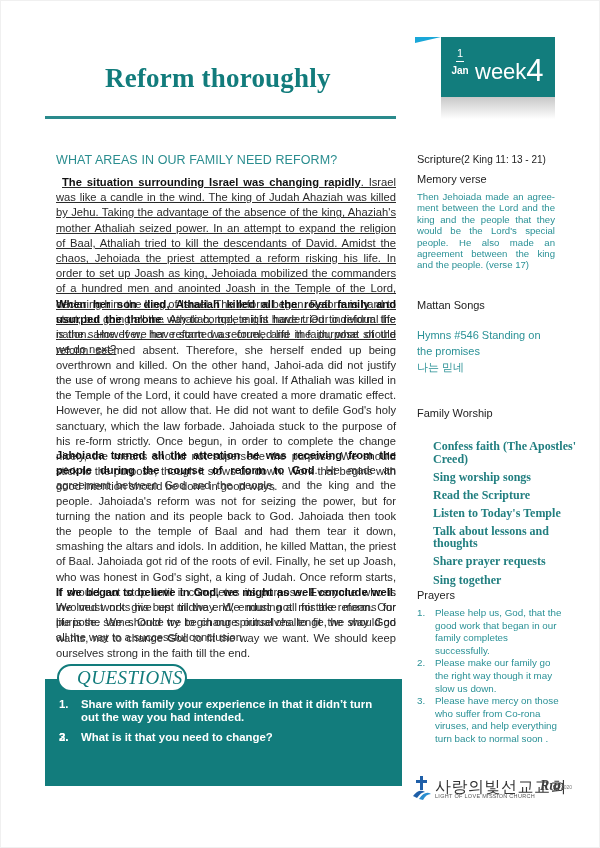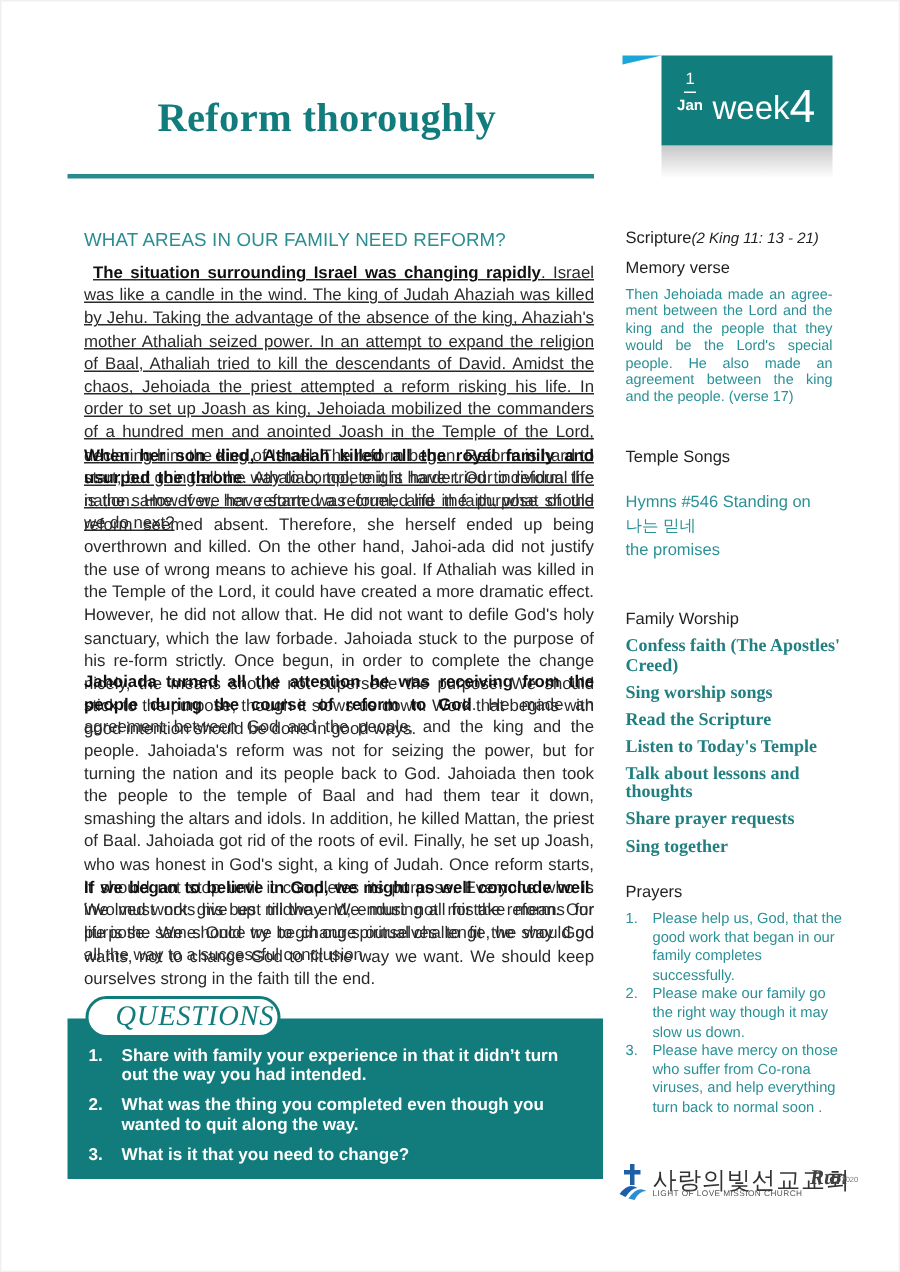--- a/index.html
+++ b/index.html
@@ -41,28 +41,28 @@
            border:2px solid #127c7c; border-radius:14px; box-sizing:border-box; }
   .q-title { position:absolute; left:76px; top:666px; font-family:"Liberation Serif", serif; font-style:italic;
              font-size:19px; color:#127c7c; letter-spacing:0.5px; }
   .q-list { position:absolute; left:58px; top:697px; width:330px; margin:0; padding:0; list-style:none; }
   .q-item { position:relative; padding-left:22px; color:#fff; font-weight:bold; font-size:11.4px; line-height:13px; margin-bottom:7px; }
   .q-num { position:absolute; left:0; top:0; }
 
   
   .side-label { position:absolute; left:416px; font-size:11px; color:#222; }
   .scripture { top:152px; }
-  .scripture .ref { font-size:10px;font-style:italic; }
+  .scripture .ref { font-size:10px; }
   .memory { top:172px; }
   .memory-text { position:absolute; left:416px; top:190px; width:138px; font-size:9.6px; line-height:11.4px;
                  color:#2a9196; text-align:justify; }
   .songs-label { top:298px; }
   .songs { position:absolute; left:416px; top:326px; width:150px; font-size:11px; line-height:16px; color:#2a9196; }
   .fw-label { top:406px; }
-  .fw-list { position:absolute; left:416px; top:423px; width:150px; margin:0; padding:0; list-style:none; }
+  .fw-list { position:absolute; left:416px; top:423px; width:150px; margin:16px; padding:0; list-style:none; }
   .fw-item { font-family:"Liberation Serif", serif; font-weight:bold; color:#227f80; font-size:12px; line-height:12.5px; margin-bottom:5.6px; }
   .prayers-label { top:588px; }
   .pr-list { position:absolute; left:416px; top:606px; width:148px; margin:0; padding:0; list-style:none; }
   .pr-item { position:relative; padding-left:18px; color:#2a9196; font-size:9.8px; line-height:12.6px; margin-bottom:0; }
   .pr-num { position:absolute; left:0; top:0; }
 
   
   .logo { position:absolute; left:412px; top:775px; width:160px; height:30px; }
   .logo-mark { position:absolute; left:0; top:0; width:18px; height:24px; }
   .logo-ko { position:absolute; left:22px; top:1px; font-size:16px; color:#333; letter-spacing:0.5px; }
@@ -108,39 +108,38 @@
   <div class="q-box"></div>
   <div class="q-tab"></div>
   <div class="q-title">QUESTIONS</div>
   <ol class="q-list">
     <li class="q-item">
       <span class="q-num">1.</span>
       <span>Share with family your experience in that it didn’t turn out the way you had intended.</span>
     </li>
     <li class="q-item">
       <span class="q-num">2.</span>
-      <span>What was the thing you completed even though you wanted to quit along the way.</span>
     </li>
     <li class="q-item">
       <span class="q-num">3.</span>
       <span>What is it that you need to change?</span>
     </li>
   </ol>
 
   <div class="side-label scripture">
     <span>Scripture</span><span class="ref">(2 King 11: 13 - 21)</span>
   </div>
   <div class="side-label memory">Memory verse</div>
   <div class="memory-text">Then Jehoiada made an agree-ment between the Lord and the king and the people that they would be the Lord's special people. He also made an agreement between the king and the people. (verse 17)</div>
 
-  <div class="side-label songs-label">Temple Songs</div>
+  <div class="side-label songs-label">Mattan Songs</div>
   <div class="songs">
     <div>Hymns #546 Standing on</div>
+    <div>the promises</div>
     <div>나는 믿네</div>
-    <div>the promises</div>
   </div>
 
   <div class="side-label fw-label">Family Worship</div>
   <ul class="fw-list">
     <li class="fw-item">Confess faith (The Apostles' Creed)</li>
     <li class="fw-item">Sing worship songs</li>
     <li class="fw-item">Read the Scripture</li>
     <li class="fw-item">Listen to Today's Temple</li>
     <li class="fw-item">Talk about lessons and thoughts</li>
     <li class="fw-item">Share prayer requests</li>

